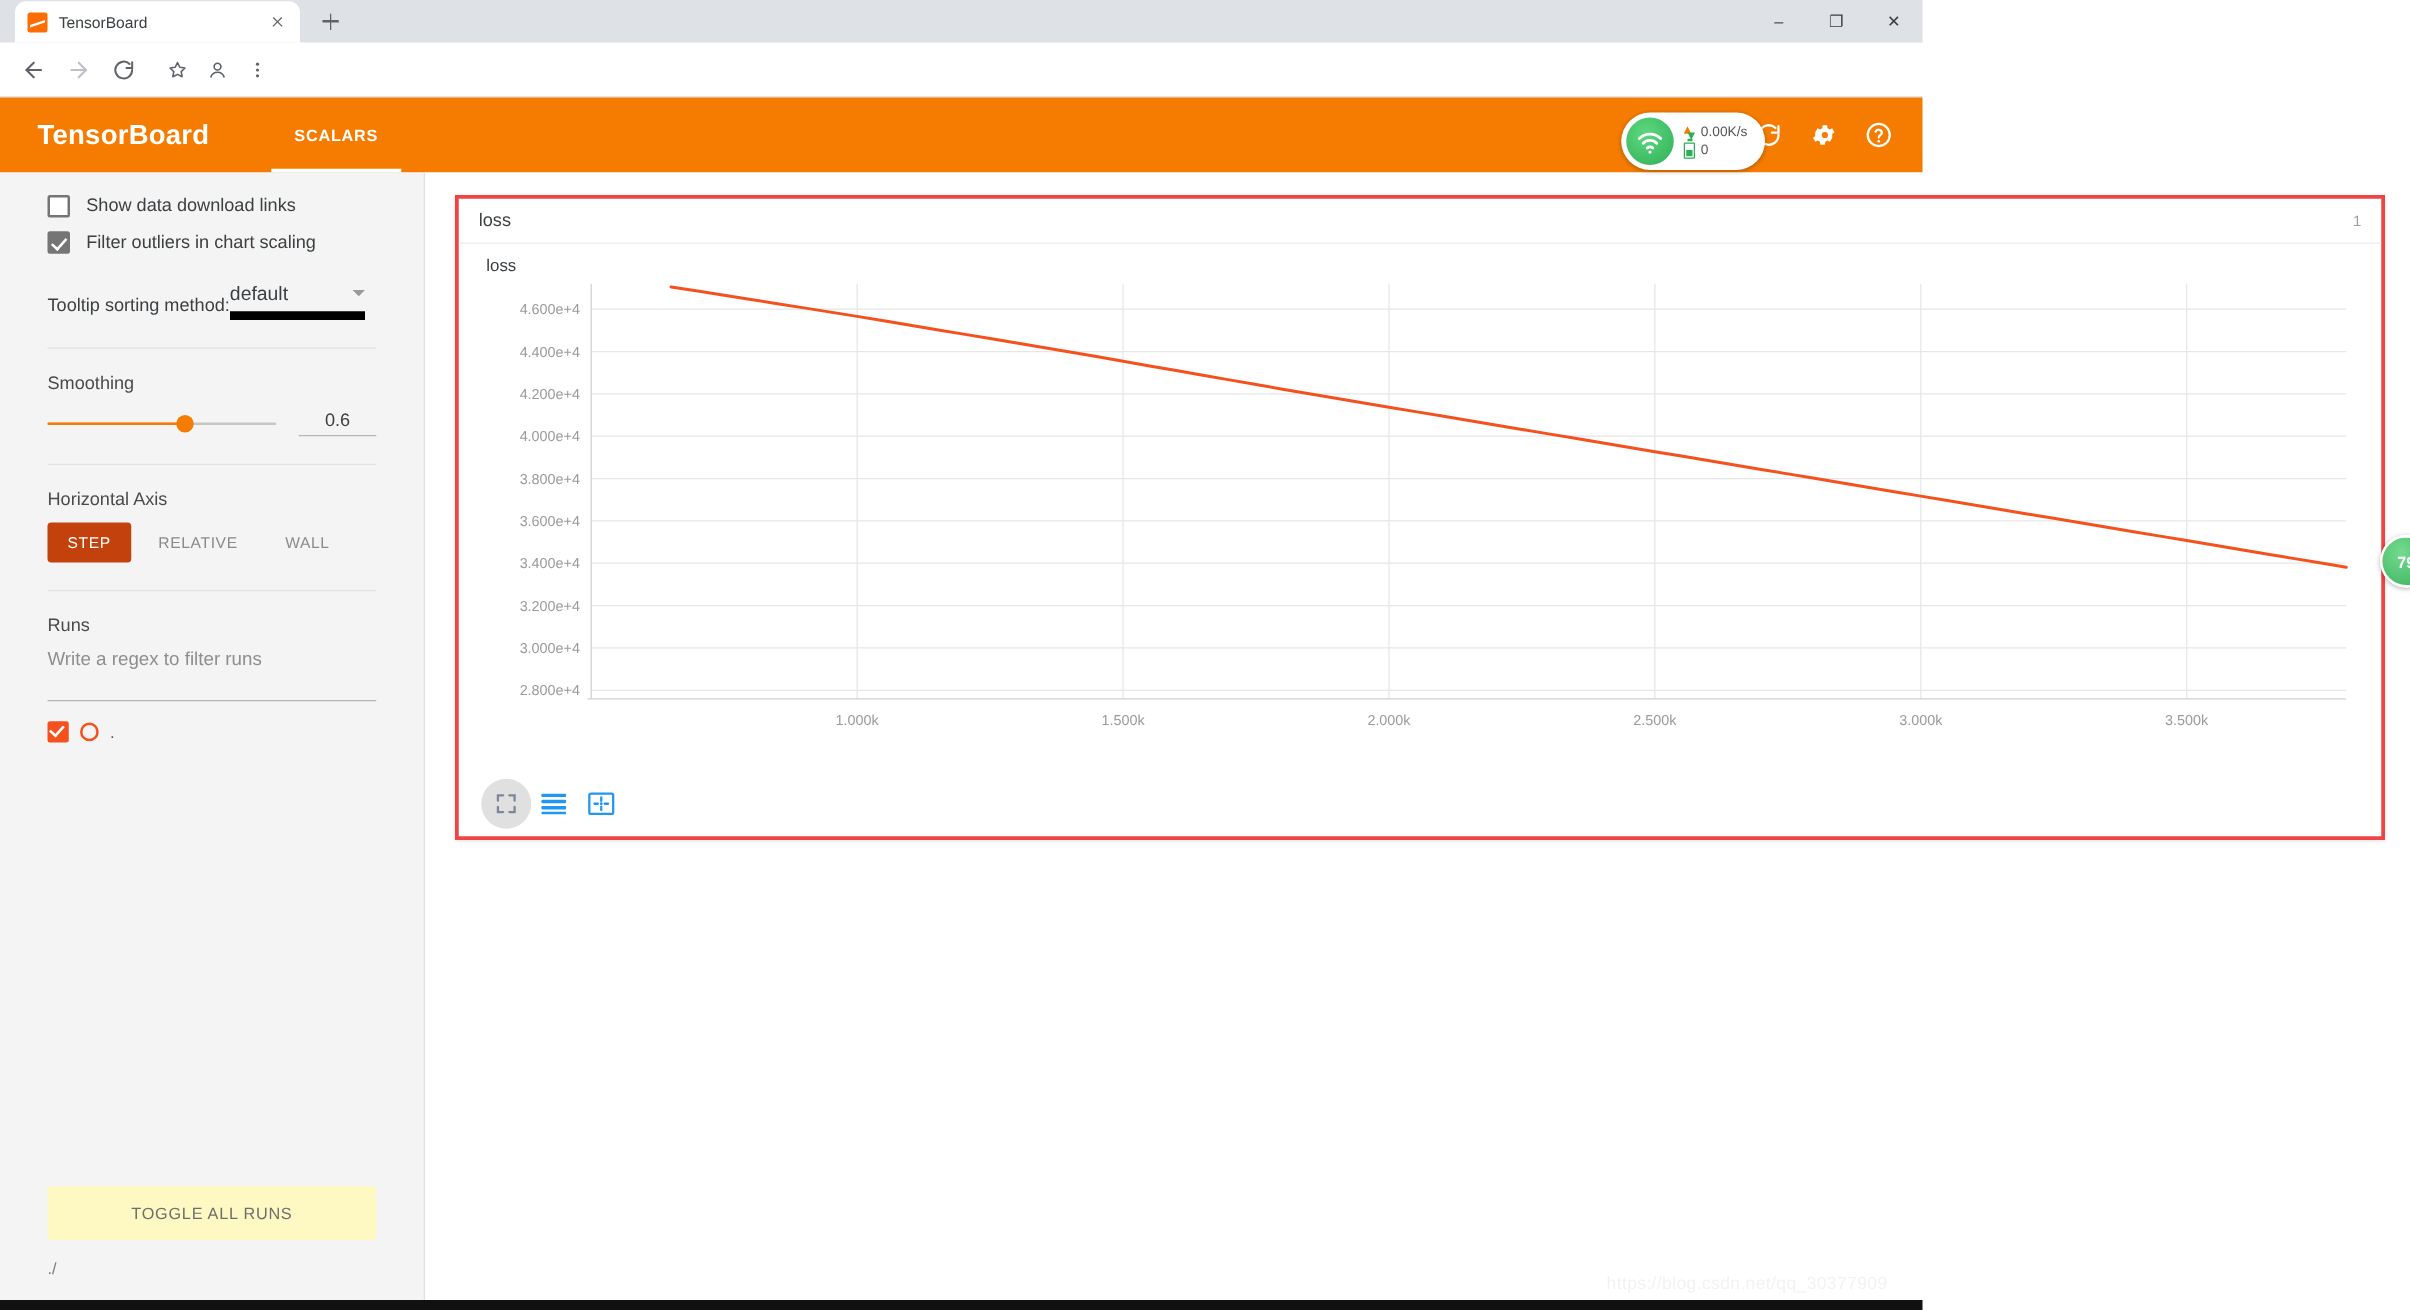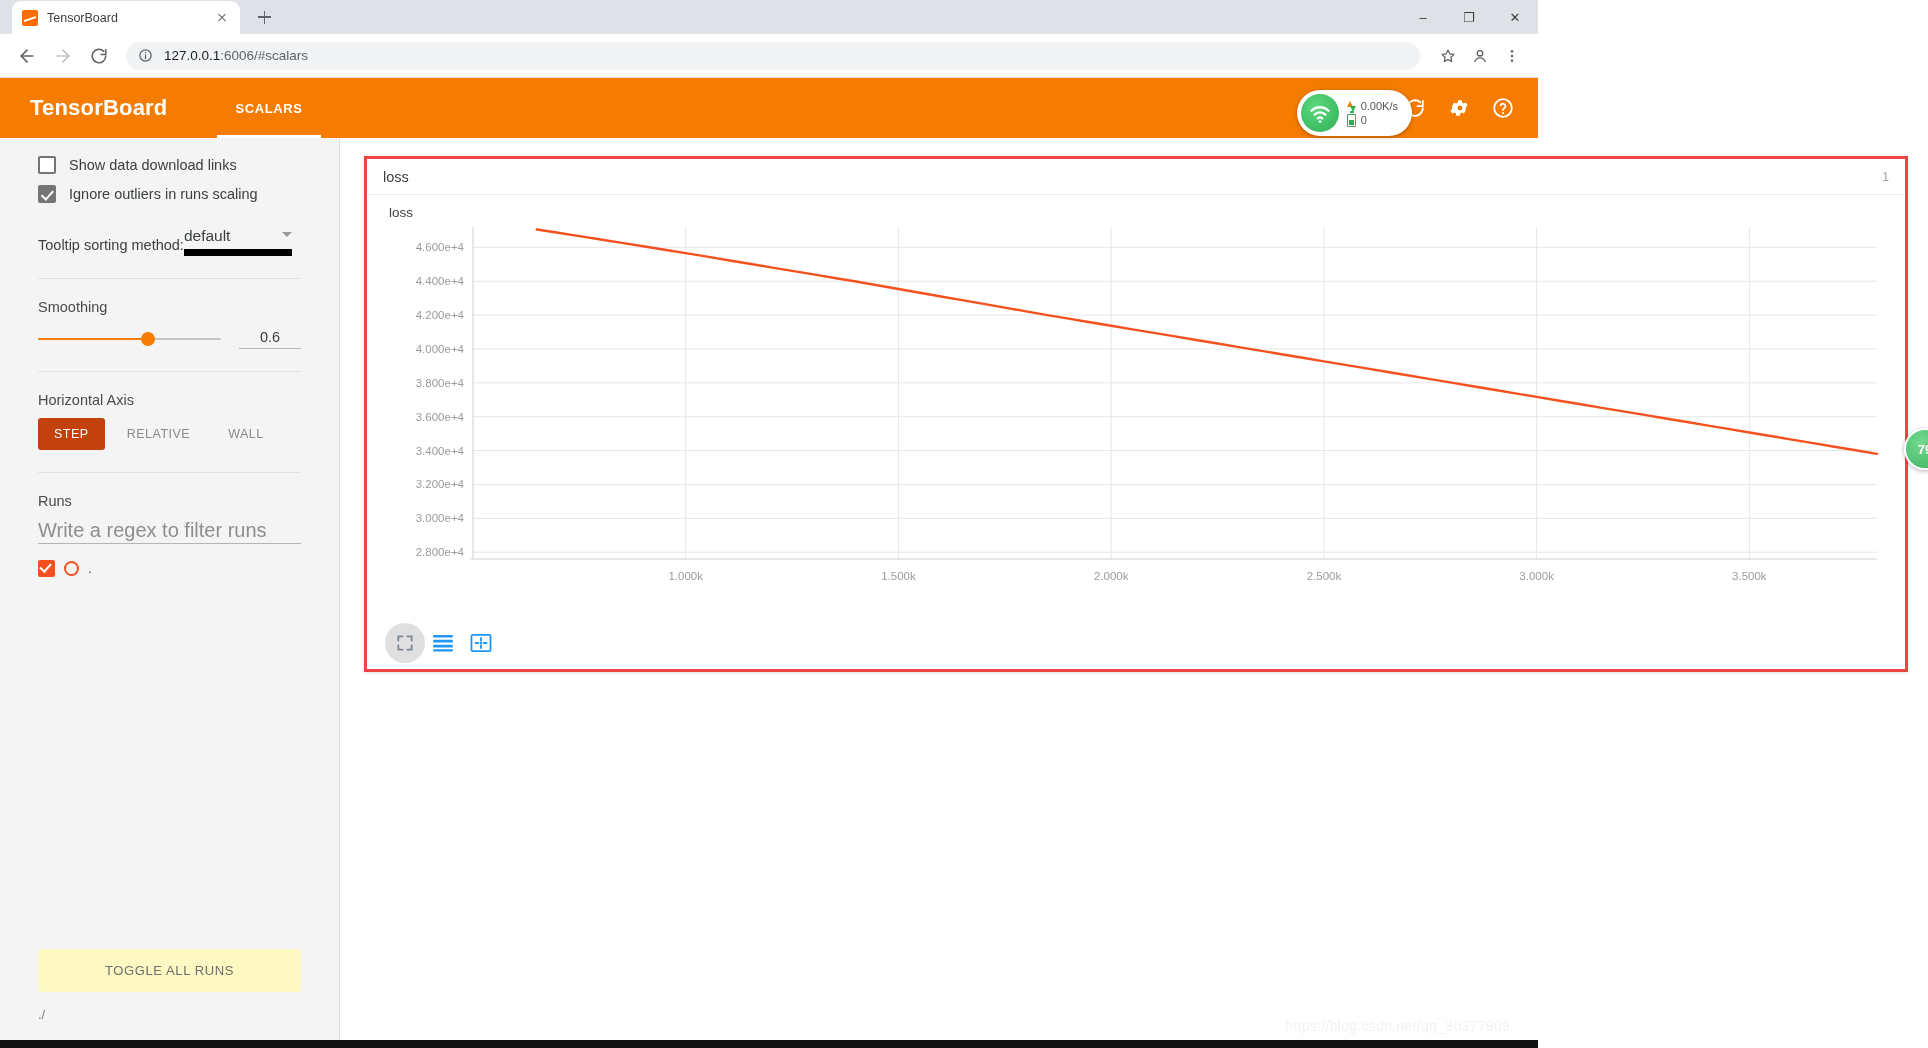--- a/index.html
+++ b/index.html
@@ -189,22 +189,22 @@
   }
 
   .axis-btns { display:flex; gap:6px; margin-top:4px; }
   .axis-btn {
     font-size:12.5px; letter-spacing:.5px; color:#8a8a8a; padding: 9px 16px;
     border-radius:3px; font-weight:500;
   }
   .axis-btn.active { background:#c2410c; color:#fff; }
 
   .runs-filter {
-    font-size:20px; color:#8e8e8e; border-bottom:1px solid #b5b5b5;
-    padding-bottom:1px; margin-top:10px;
+    font-size:15px; color:#8e8e8e; border-bottom:1px solid #b5b5b5;
+    padding-bottom:24px; margin-top:10px;
   }
   .run-row { display:flex; align-items:center; gap:9px; margin-top:16px; }
   .run-chk {
     width:17px; height:17px; background:#f4511e; border-radius:2px; position:relative;
     flex:0 0 auto;
   }
   .run-chk::after {
     content:""; position:absolute; left:4.2px; top:1.2px; width:5px; height:9px;
     border:solid #fff; border-width:0 2px 2px 0; transform:rotate(42deg);
   }
@@ -311,30 +311,20 @@
           <path d="M5 12h14"></path>
           <path d="M12 5l7 7-7 7"></path>
         </svg>
     </div>
     <div class="navbtn">
       <svg width="19" height="19" viewBox="0 0 24 24" fill="none" stroke="#5f6368" stroke-width="2" stroke-linecap="round">
           <path d="M20.5 12a8.5 8.5 0 1 1-2.6-6.1"></path>
           <path d="M20.5 4.2V10h-5.8"></path>
         </svg>
     </div>
-    <div class="omnibox">
-      <span class="omni-info">
-        <svg width="15" height="15" viewBox="0 0 24 24" fill="none" stroke="#5f6368" stroke-width="2">
-            <circle cx="12" cy="12" r="9"></circle>
-            <path d="M12 11v6" stroke-linecap="round"></path>
-            <circle cx="12" cy="7.6" r="1.1" fill="#5f6368" stroke="none"></circle>
-          </svg>
-      </span>
-      <span class="omni-url"><span>127.0.0.1</span><span class="dim">:6006/#scalars</span></span>
-    </div>
     <div class="tb-right">
       <div class="tb-ico">
         <svg width="17" height="17" viewBox="0 0 24 24" fill="none" stroke="#5f6368" stroke-width="1.8" stroke-linejoin="round">
             <path d="M12 3.6l2.6 5.3 5.8.85-4.2 4.1 1 5.78L12 16.9l-5.2 2.73 1-5.78-4.2-4.1 5.8-.85z"></path>
           </svg>
       </div>
       <div class="tb-ico">
         <svg width="18" height="18" viewBox="0 0 24 24" fill="none" stroke="#5f6368" stroke-width="1.8">
             <circle cx="12" cy="8.4" r="3.6"></circle>
             <path d="M4.8 20c1.1-3.7 3.9-5.6 7.2-5.6s6.1 1.9 7.2 5.6"></path>
@@ -410,21 +400,21 @@
     <div class="sidebar">
       <div class="side-pad">
 
         <div class="chkrow">
           <span class="chkbox"></span>
           <span class="chklabel">Show data download links</span>
         </div>
 
         <div class="chkrow">
           <span class="chkbox checked"></span>
-          <span class="chklabel">Ignore outliers in runs scaling</span>
+          <span class="chklabel">Filter outliers in chart scaling</span>
         </div>
 
         <div class="tooltip-row">
           <span class="tooltip-lab">Tooltip sorting method:</span>
           <span class="tooltip-sel">
             <span class="tooltip-val">default</span>
             <span class="caret"></span>
           </span>
         </div>
 

